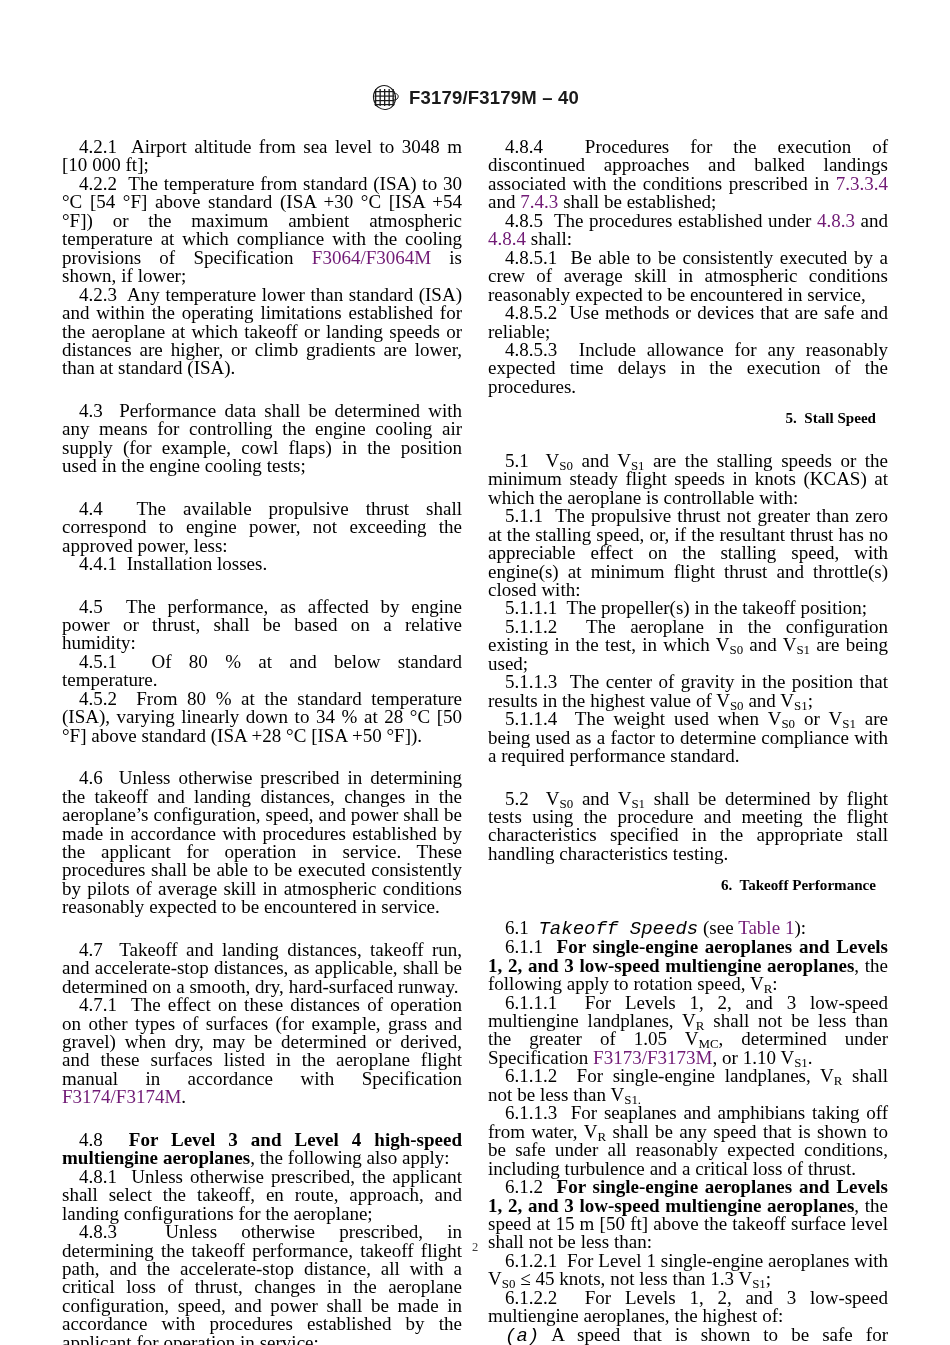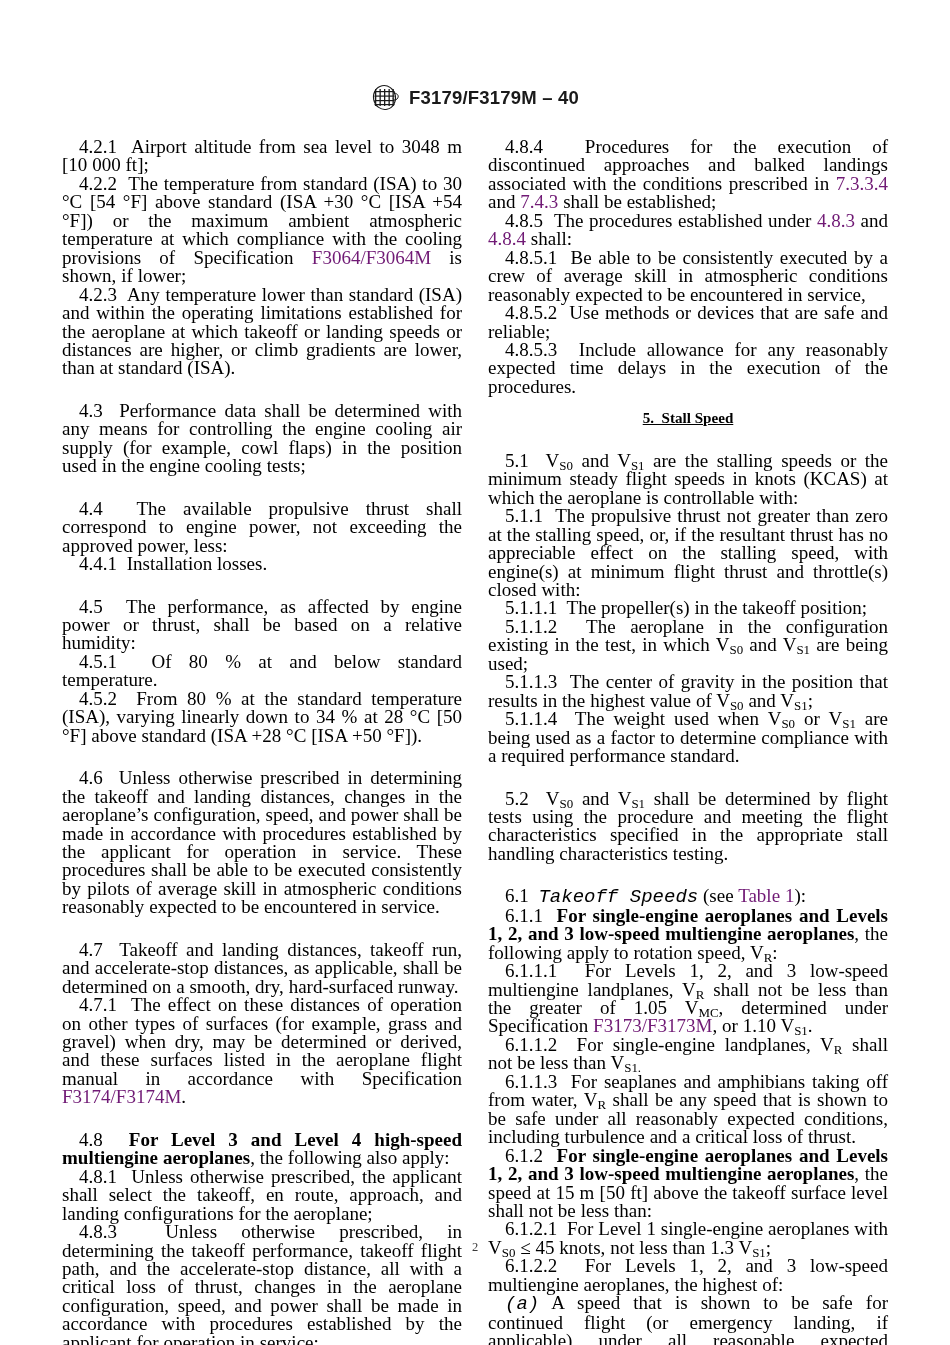--- a/index.html
+++ b/index.html
@@ -73,28 +73,27 @@
     text-align: justify;
     text-indent: 17px;
     hyphens: none;
     -webkit-hyphens: none;
     word-spacing: 0.1px;
   }
   p.para.gap-before {
     margin-top: 24px;
   }
   h2.section-head {
-    margin: 4px;
+    margin: 12px;
     padding: 0;
     font-size: 15.1px;
     line-height: 18.45px;
     font-weight: bold;
-    text-align: center;
+    text-align: right;
     text-indent: 0;
-    text-decoration: underline;
   }
   h2.section-head.gap-before {
     margin-top: 13px;
   }
 
   b, strong { font-weight: bold; }
   i, em { font-style: italic; font-family: Liberation Mono, monospace; }
 
   .lnk {
     color: #701a75;
@@ -168,20 +167,21 @@
         <p class="para">4.8.5.2&nbsp; Use methods or devices that are safe and reliable;</p>
         <p class="para">4.8.5.3&nbsp; Include allowance for any reasonably expected time delays in the execution of the procedures.</p>
         <h2 class="section-head gap-before">5.&nbsp; Stall Speed</h2>
         <p class="para gap-before">5.1&nbsp; V<sub>S0</sub> and V<sub>S1</sub> are the stalling speeds or the minimum steady flight speeds in knots (KCAS) at which the aeroplane is controllable with:</p>
         <p class="para">5.1.1&nbsp; The propulsive thrust not greater than zero at the stalling speed, or, if the resultant thrust has no appreciable effect on the stalling speed, with engine(s) at minimum flight thrust and throttle(s) closed with:</p>
         <p class="para">5.1.1.1&nbsp; The propeller(s) in the takeoff position;</p>
         <p class="para">5.1.1.2&nbsp; The aeroplane in the configuration existing in the test, in which V<sub>S0</sub> and V<sub>S1</sub> are being used;</p>
         <p class="para">5.1.1.3&nbsp; The center of gravity in the position that results in the highest value of V<sub>S0</sub> and V<sub>S1</sub>;</p>
         <p class="para">5.1.1.4&nbsp; The weight used when V<sub>S0</sub> or V<sub>S1</sub> are being used as a factor to determine compliance with a required performance standard.</p>
         <p class="para gap-before">5.2&nbsp; V<sub>S0</sub> and V<sub>S1</sub> shall be determined by flight tests using the procedure and meeting the flight characteristics specified in the appropriate stall handling characteristics testing.</p>
+        <h2 class="section-head gap-before">6.&nbsp; Takeoff Performance</h2>
         <p class="para gap-before">6.1&nbsp; <i>Takeoff Speeds</i> (see <span class="lnk">Table 1</span>):</p>
         <p class="para">6.1.1&nbsp; <b>For single-engine aeroplanes and Levels 1, 2, and 3 low-speed multiengine aeroplanes</b>, the following apply to rotation speed, V<sub>R</sub>:</p>
         <p class="para">6.1.1.1&nbsp; For Levels 1, 2, and 3 low-speed multiengine landplanes, V<sub>R</sub> shall not be less than the greater of 1.05 V<sub>MC</sub>, determined under Specification <span class="lnk">F3173/F3173M</span>, or 1.10 V<sub>S1</sub>.</p>
         <p class="para">6.1.1.2&nbsp; For single-engine landplanes, V<sub>R</sub> shall not be less than V<sub>S1.</sub></p>
         <p class="para">6.1.1.3&nbsp; For seaplanes and amphibians taking off from water, V<sub>R</sub> shall be any speed that is shown to be safe under all reasonably expected conditions, including turbulence and a critical loss of thrust.</p>
         <p class="para">6.1.2&nbsp; <b>For single-engine aeroplanes and Levels 1, 2, and 3 low-speed multiengine aeroplanes</b>, the speed at 15 m [50 ft] above the takeoff surface level shall not be less than:</p>
         <p class="para">6.1.2.1&nbsp; For Level 1 single-engine aeroplanes with V<sub>S0</sub> ≤ 45 knots, not less than 1.3 V<sub>S1</sub>;</p>
         <p class="para">6.1.2.2&nbsp; For Levels 1, 2, and 3 low-speed multiengine aeroplanes, the highest of:</p>
         <p class="para"><i>(a)</i> A speed that is shown to be safe for continued flight (or emergency landing, if applicable) under all reasonable expected conditions, including turbulence and a critical loss of thrust;</p>
       </div>

